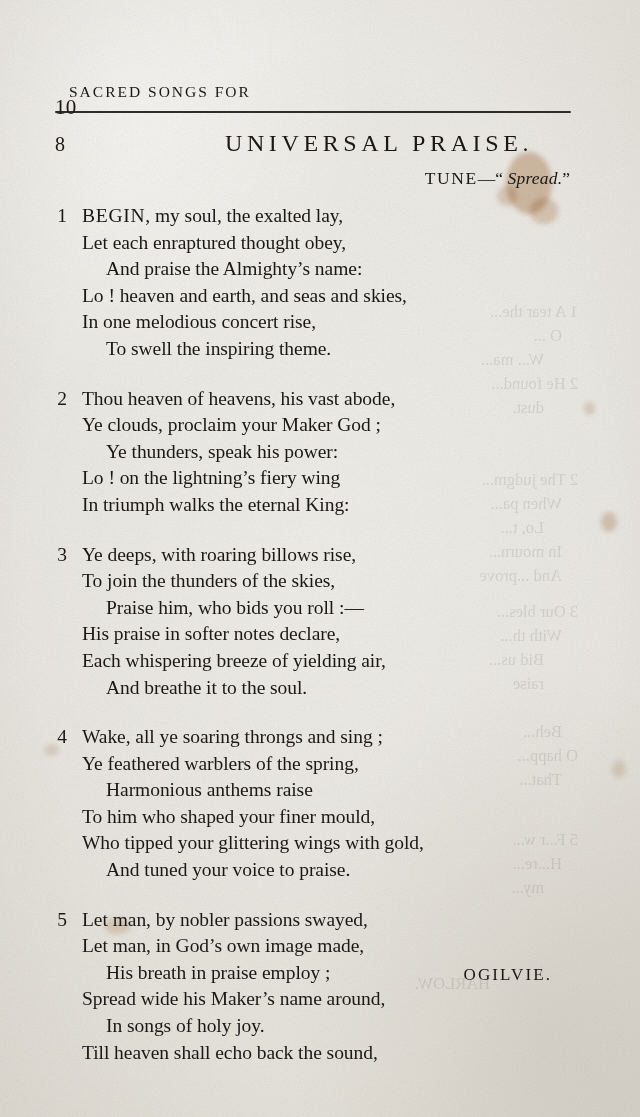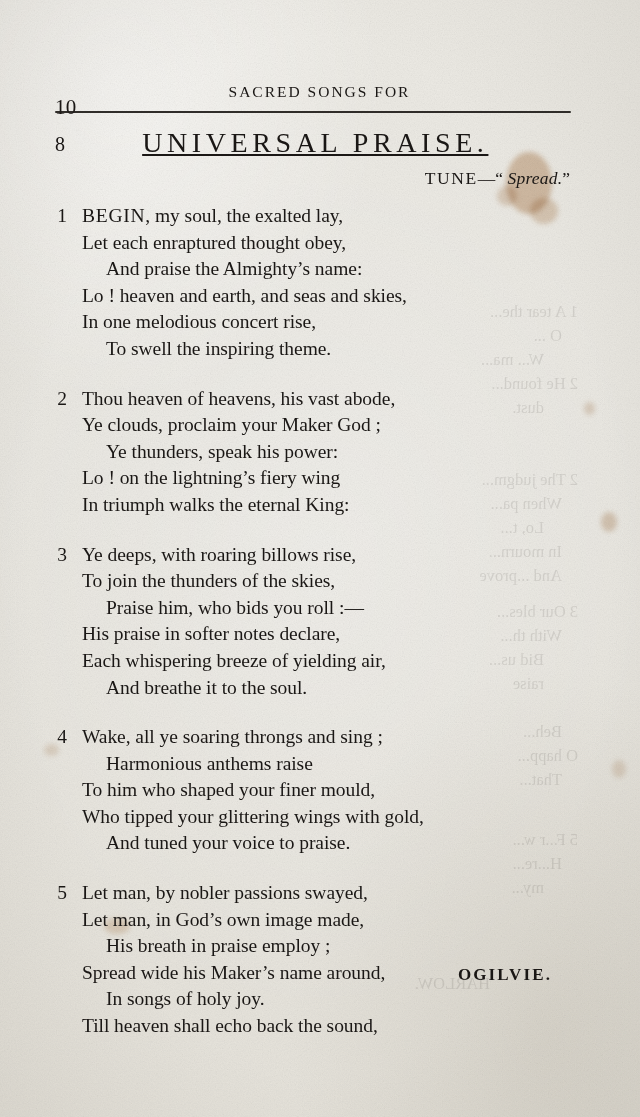--- a/index.html
+++ b/index.html
@@ -85,21 +85,21 @@
     top: 16px;
     font-size: 21px;
     line-height: 22px;
     letter-spacing: .3px;
   }
   #runtitle {
     position: absolute;
     left: 0;
     top: 1px;
     width: 515px;
-    text-align: center;
+    text-align: left;
     font-size: 15.5px;
     line-height: 22px;
     font-variant: small-caps;
     letter-spacing: 2.0px;
     text-indent: 2.0px;
     padding-left: 12px;
     box-sizing: border-box;
   }
   #rule {
     position: absolute;
@@ -125,26 +125,25 @@
     left: 0;
     top: 3px;
     font-size: 20px;
     line-height: 26px;
   }
   #hymntitle {
     position: absolute;
     left: 38px;
     top: 0;
     width: 440px;
-    text-align: center;
-    font-size: 28px;
+    text-align: right;
+    font-size: 24px;
     line-height: 30px;
     letter-spacing: 4.6px;
     text-indent: 4.6px;
-    text-decoration: underline;
   }
 
   #tune {
     position: absolute;
     top: 166px;
     left: 55px;
     width: 515px;
     text-align: right;
     font-size: 17.5px;
     line-height: 25px;
@@ -200,21 +199,20 @@
   #author {
     position: absolute;
     top: 963px;
     left: 55px;
     width: 497px;
     text-align: right;
     font-size: 17px;
     line-height: 24px;
     font-variant: small-caps;
     letter-spacing: 2.1px;
-    font-weight: bold;
   }
 </style>
 </head>
 <body>
 
 <div id="paper"></div>
 
 <svg id="grain" width="640" height="1117" aria-hidden="true">
   <filter id="fgrain">
     <feTurbulence type="fractalNoise" baseFrequency="0.85" numOctaves="4" seed="17" result="n"></feTurbulence>
@@ -307,20 +305,21 @@
           <div class="line ind">Praise him, who bids you roll :—</div>
           <div class="line">His praise in softer notes declare,</div>
           <div class="line">Each whispering breeze of yielding air,</div>
           <div class="line ind">And breathe it to the soul.</div>
         </div>
       </div>
       <div class="verse">
         <div class="vnum">4</div>
         <div class="lines">
           <div class="line">Wake, all ye soaring throngs and sing ;</div>
+          <div class="line">Ye feathered warblers of the spring,</div>
           <div class="line ind">Harmonious anthems raise</div>
           <div class="line">To him who shaped your finer mould,</div>
           <div class="line">Who tipped your glittering wings with gold,</div>
           <div class="line ind">And tuned your voice to praise.</div>
         </div>
       </div>
       <div class="verse">
         <div class="vnum">5</div>
         <div class="lines">
           <div class="line">Let man, by nobler passions swayed,</div>

